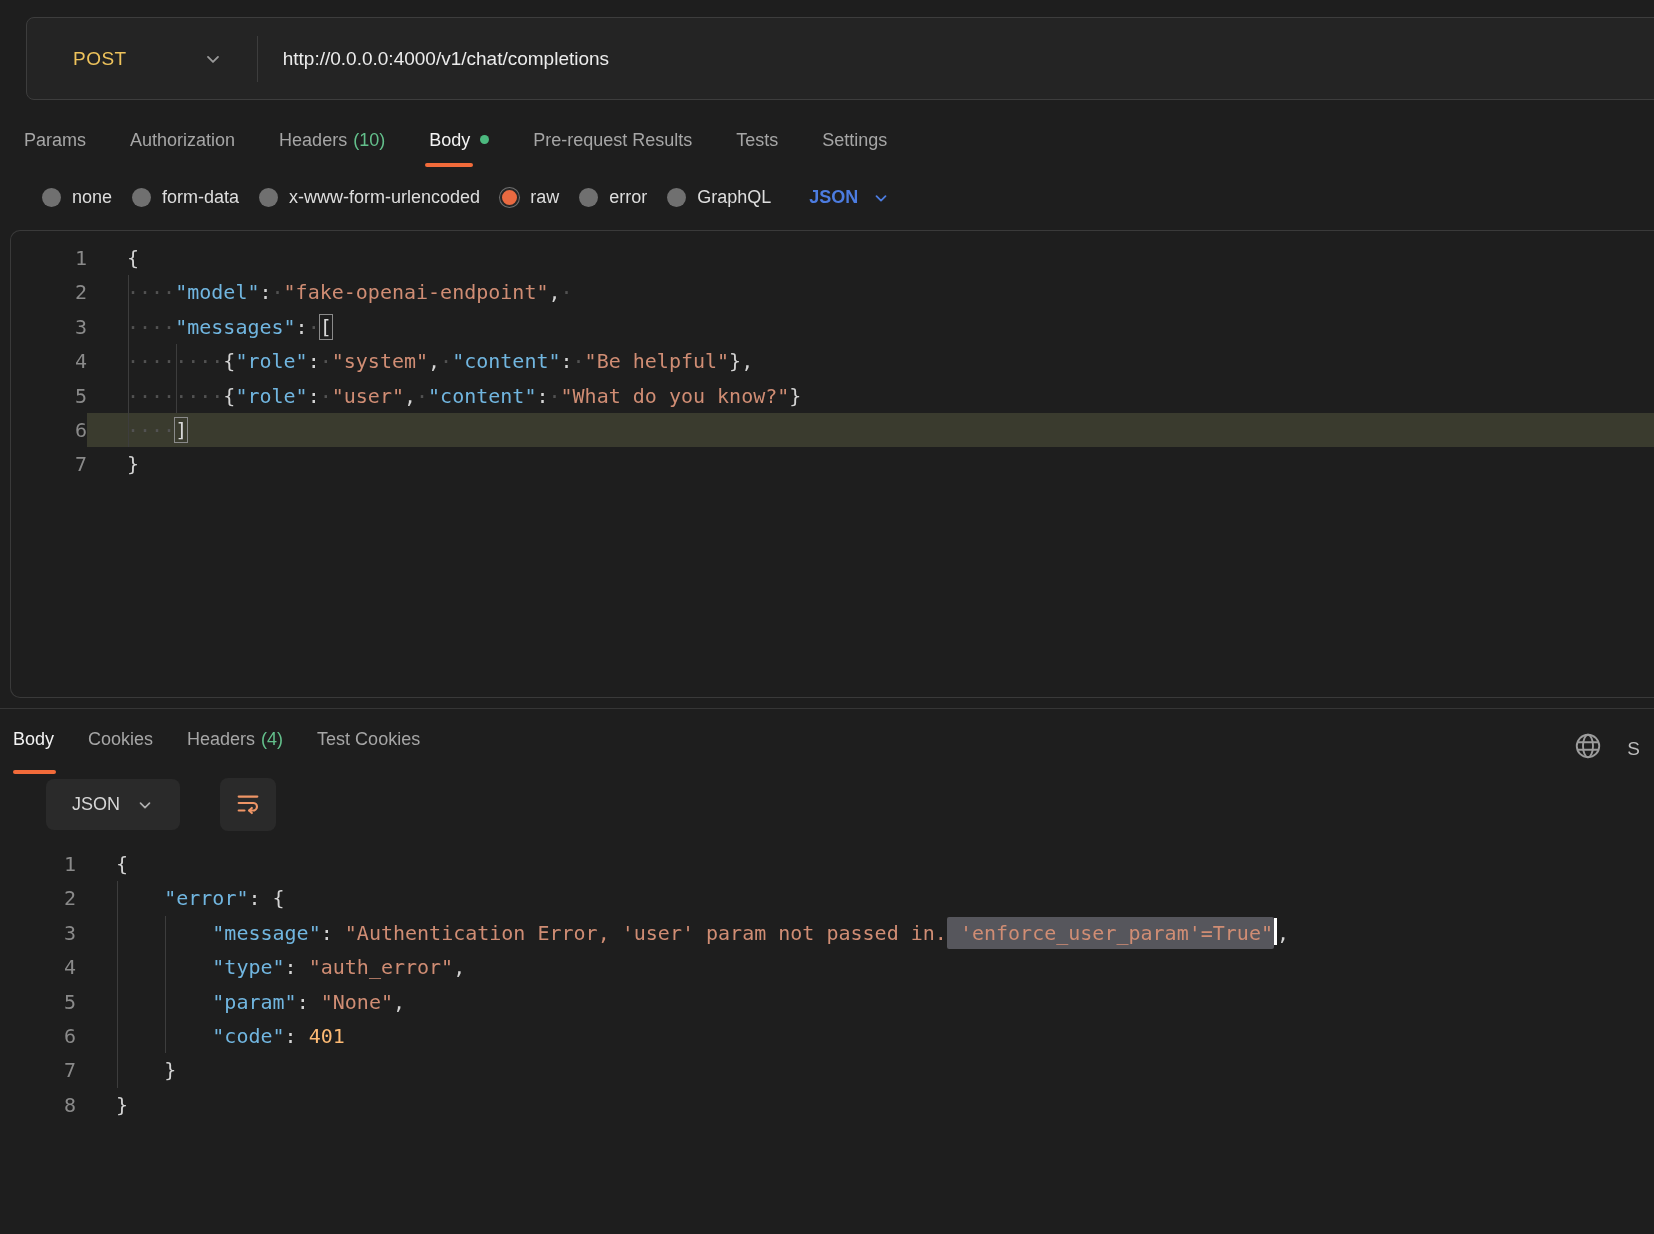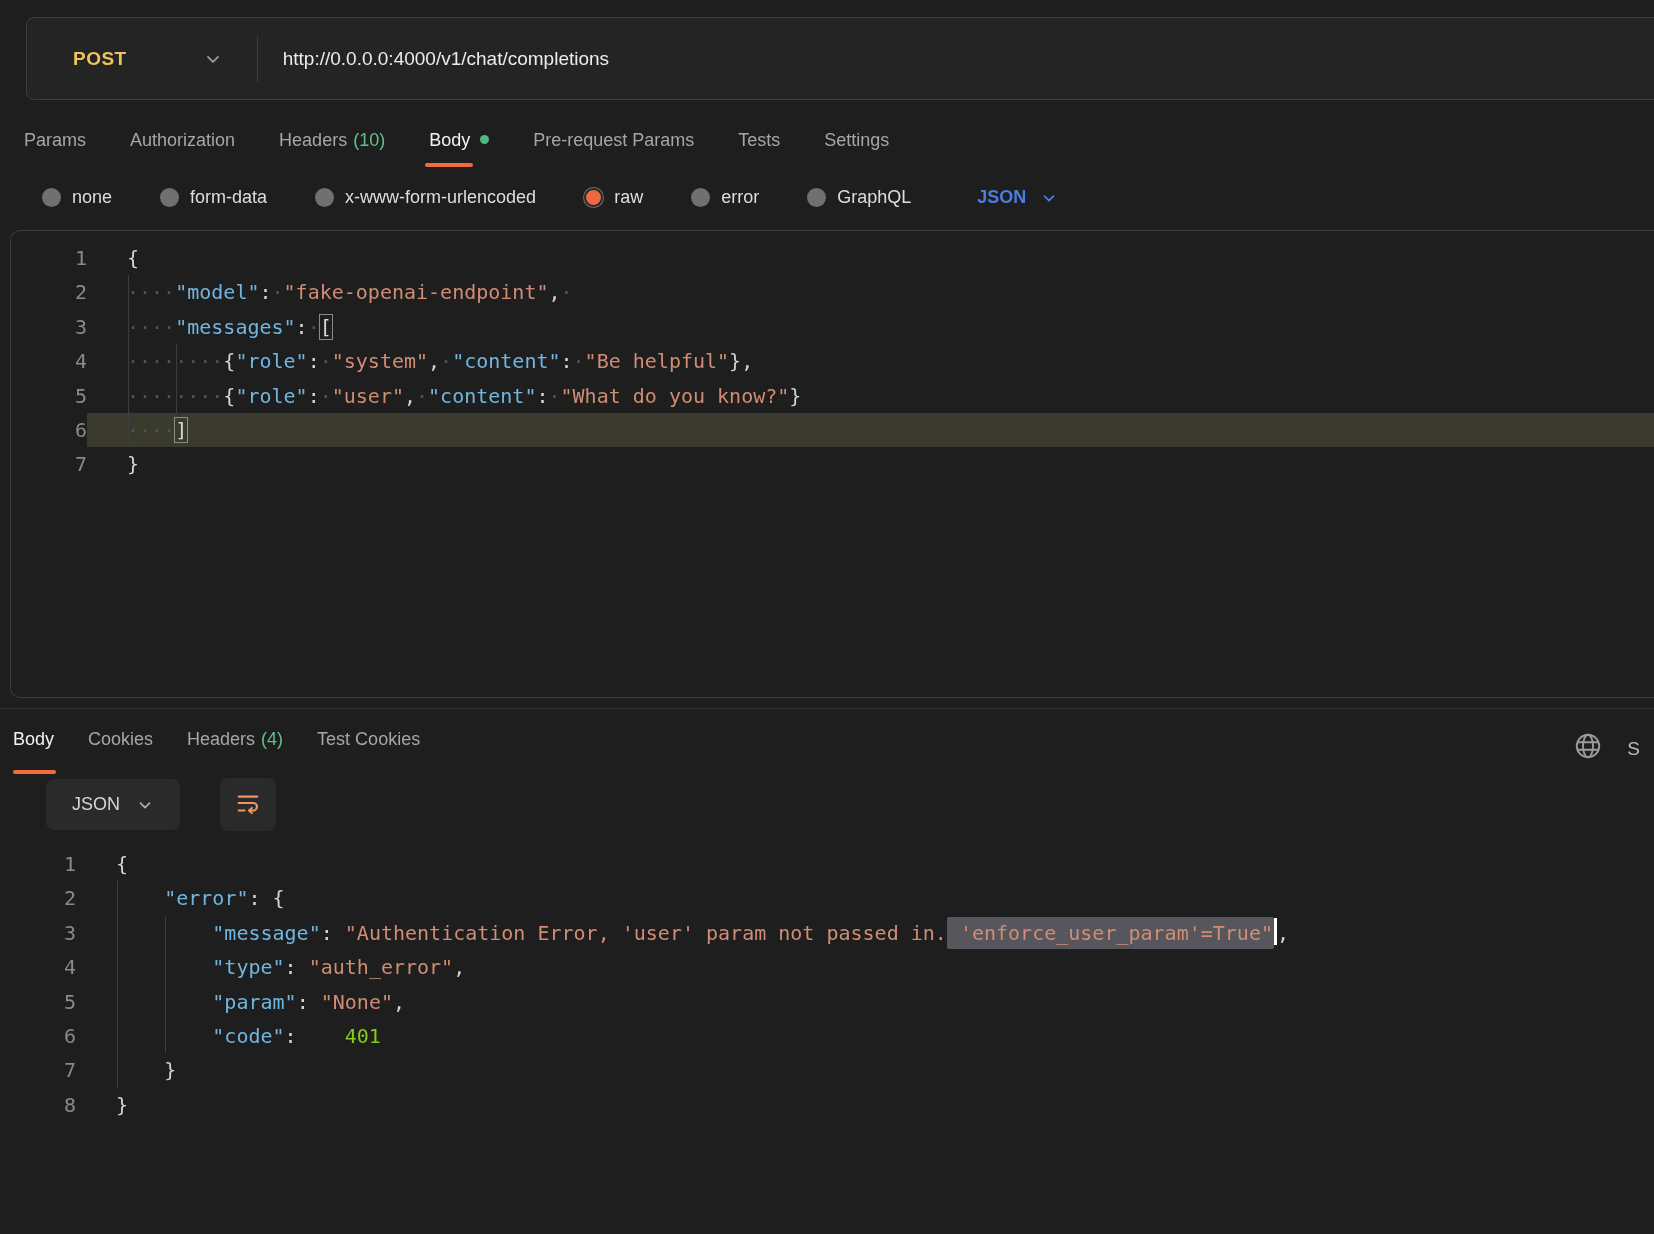--- a/index.html
+++ b/index.html
@@ -9,35 +9,35 @@
     background:#1e1e1e; color:#e6e6e6;
     font-family:"Liberation Sans","DejaVu Sans",sans-serif;
   }
   
   .url-bar{
     margin:17px 0 0 26px; height:83px; width:1640px;
     display:flex; align-items:center;
     background:#242424; border:1px solid #3d3d3d; border-radius:8px;
   }
   .method{ display:flex; align-items:center; padding-left:46px; gap:76px;
-    color:#eec35c; font-weight:bold; font-size:19px; letter-spacing:.5px; cursor:pointer; }
+    color:#eec35c; font-weight:normal; font-size:19px; letter-spacing:.5px; cursor:pointer; }
   .chev{ color:#9a9a9a; display:inline-flex; }
   .vsep{ width:1px; height:46px; background:#3d3d3d; margin-left:34px; }
   .url-text{ margin-left:25px; font-size:19px; color:#ececec; flex:1; }
   
   .req-tabs{ display:flex; gap:44px; margin:30px 0 0 24px; font-size:18px; color:#a6a6a6; }
   .rtab{ position:relative; padding-bottom:16px; cursor:pointer; }
   .rtab.active{ color:#f3f3f3; }
   .rtab.active::after{ content:""; position:absolute; left:-4px; right:16px; bottom:0;
     height:4px; border-radius:3px; background:#f26b3a; }
   .count{ color:#63bf8b; margin-left:6px;text-align:center; }
   .gdot{ display:inline-block; width:9px; height:9px; border-radius:50%;
     background:#4cb97f; margin-left:10px; vertical-align:2px; }
   
-  .bt-row{ display:flex; align-items:flex-start; gap:48px; margin:20px 0 0 42px;
+  .bt-row{ display:flex; align-items:flex-start; gap:20px; margin:20px 0 0 42px;
     font-size:18px; color:#dedede; }
   .bt{ display:flex; align-items:center; gap:11px; cursor:pointer; }
   .radio{ width:19px; height:19px; border-radius:50%; background:#707070; }
   .bt.sel .radio{ background:#ea6a41; border:2px solid #262626; box-shadow:0 0 0 1px #6f6f6f; }
   .json-select{ display:flex; align-items:center; gap:14px; margin-left:18px;
     color:#4c7ce0; font-weight:bold; font-size:18px; cursor:pointer; }
   .json-select .chev{ color:#4c7ce0; }
   
   .editor-box{
     margin:22px 0 0 10px; width:1648px; height:468px;
@@ -46,21 +46,21 @@
   }
   .code{ font-family:"DejaVu Sans Mono",monospace; font-size:20px; line-height:34.4px; }
   .cl{ display:flex; }
   .ln{ flex:0 0 76px; text-align:right; color:#8a8a8a; user-select:none; }
   .cc{ flex:1; position:relative; white-space:pre; padding-left:40px; color:#d4d4d4; }
   .cl.active .cc{ background:#3a3b2e; }
   .guide{ position:absolute; top:0; bottom:0; width:1px; background:#3d3d3d; }
   .tk-key{ color:#71b6e0; }
   .tk-str{ color:#d08d74; }
   .tk-punc{ color:#d4d4d4; }
-  .tk-num{ color:#84cc16;margin-left:36px; }
+  .tk-num{ color:#fdba74; }
   .tk-ws{ color:#525252; }
   .tk-brkt{ color:#d8d8d8; outline:1px solid #8a8a8a; }
   .tk-sel{ color:#d08d74; background:#56565c; border-radius:2px; padding:4px 1px; }
   .caret{ display:inline-block; width:3px; height:27px; background:#ffffff;
     vertical-align:-5px; }
   
   .hdiv{ margin-top:10px; border-top:1px solid #363636; }
   .resp-head{ display:flex; align-items:flex-start; padding:20px 14px 0 13px;
     font-size:18px; color:#a6a6a6; }
   .resp-tabs{ display:flex; gap:34px; }
@@ -95,21 +95,21 @@
   </div>
   <span class="vsep"></span>
   <div class="url-text">http://0.0.0.0:4000/v1/chat/completions</div>
 </div>
 
 <nav class="req-tabs">
   <div class="rtab"><span>Params</span></div>
   <div class="rtab"><span>Authorization</span></div>
   <div class="rtab"><span>Headers</span><span class="count">(10)</span></div>
   <div class="rtab active"><span>Body</span><span class="gdot"></span></div>
-  <div class="rtab"><span>Pre-request Params</span></div>
+  <div class="rtab"><span>Pre-request Results</span></div>
   <div class="rtab"><span>Tests</span></div>
   <div class="rtab"><span>Settings</span></div>
 </nav>
 
 <div class="bt-row">
   <div class="bt">
       <span class="radio"></span>
       <span>none</span>
     </div>
   <div class="bt">

